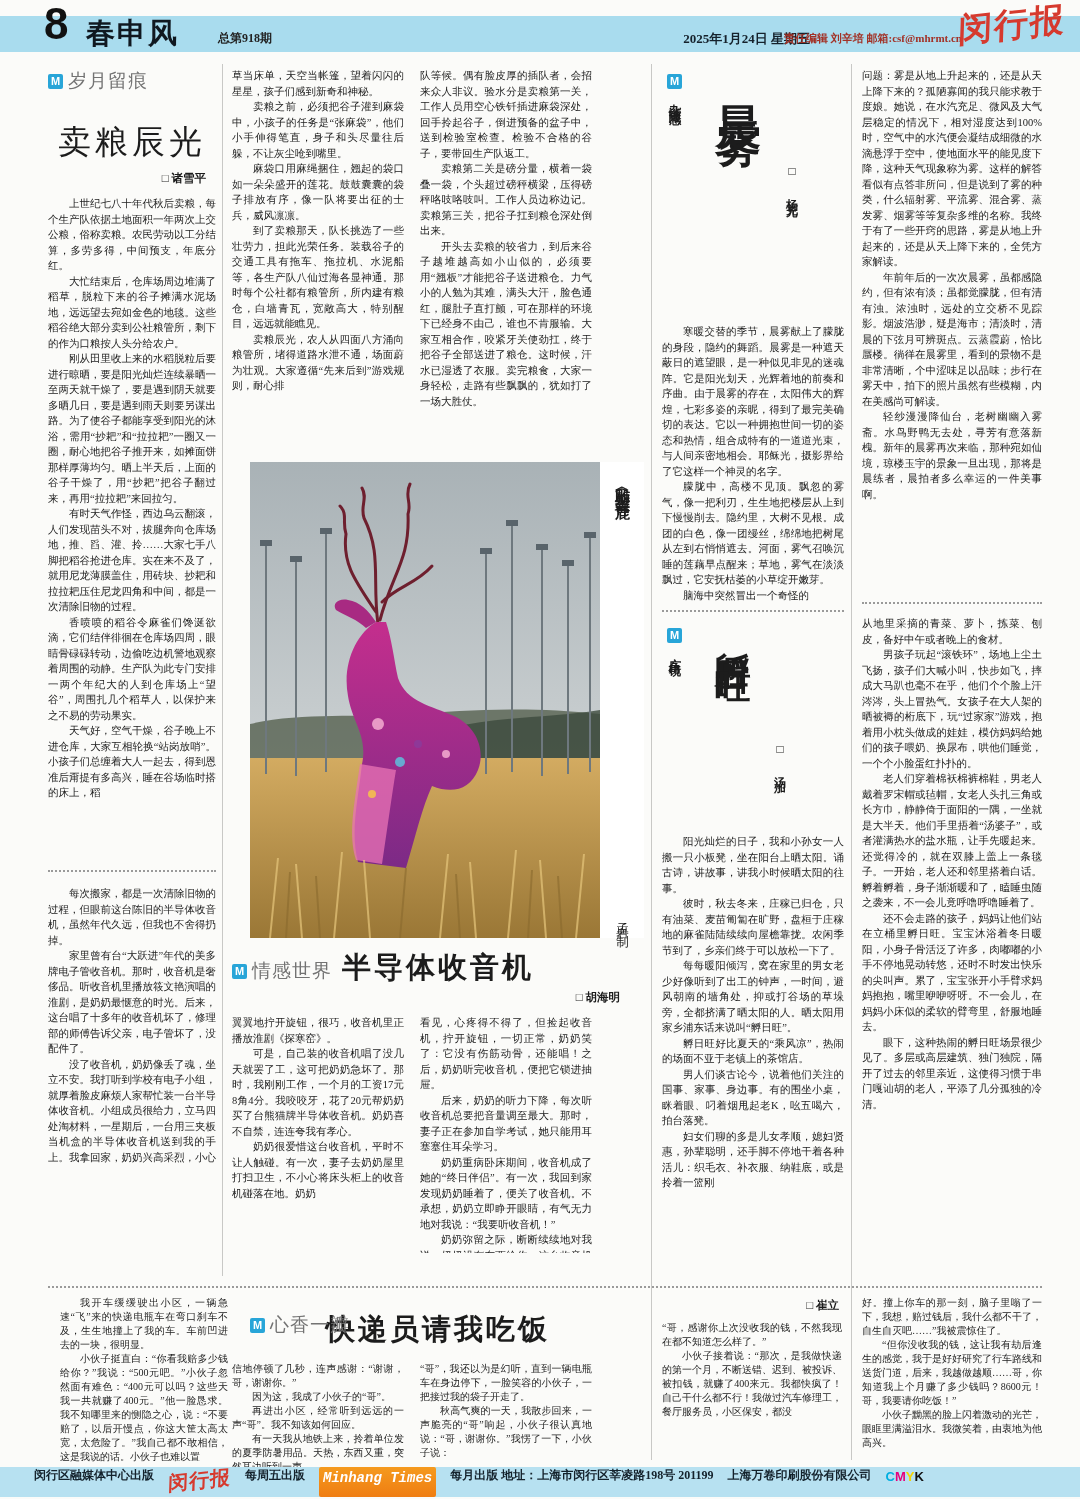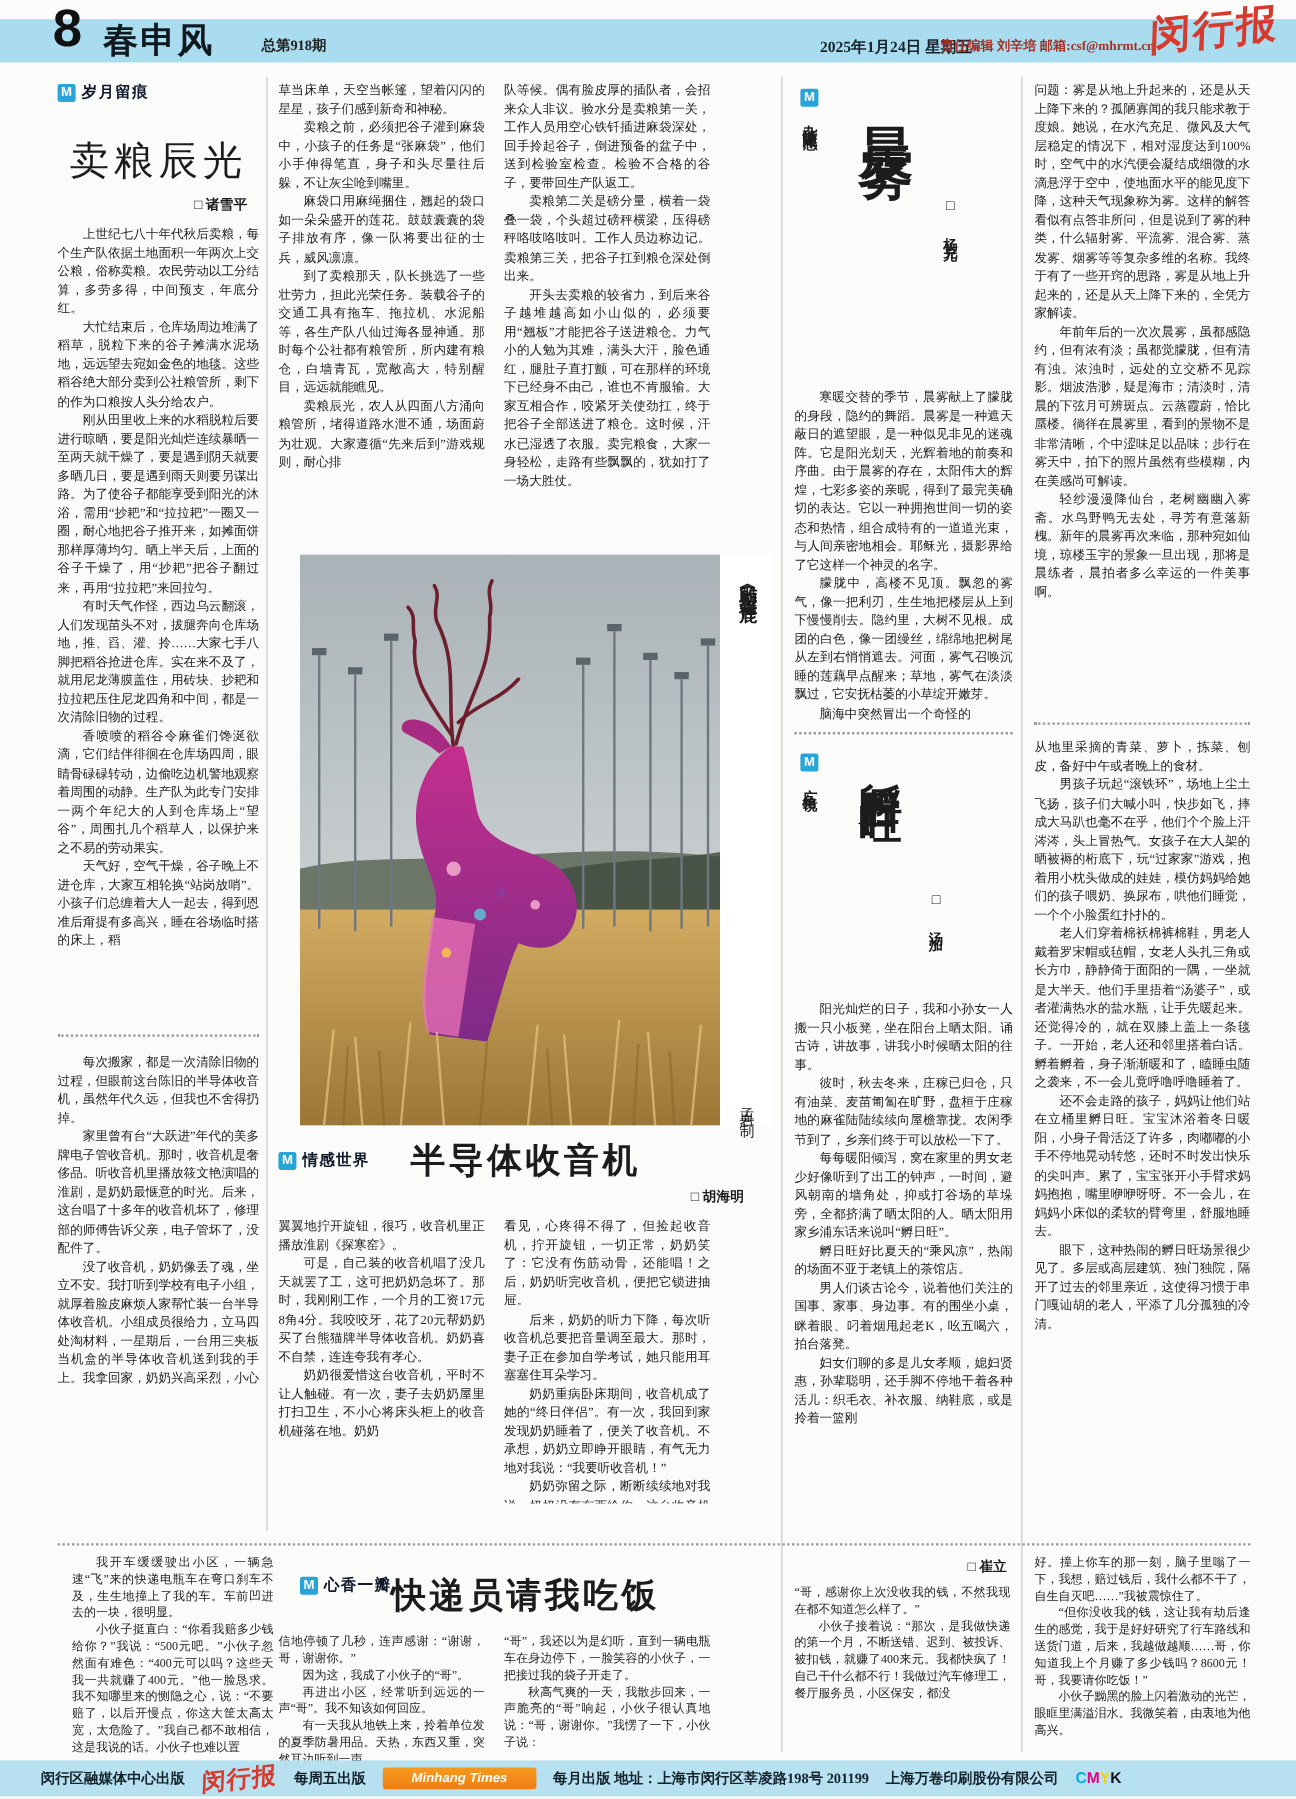--- a/index.html
+++ b/index.html
@@ -18,21 +18,21 @@
   .masthead-f{font-size:20px;font-weight:bold;color:#d63a2e;transform:rotate(-6deg) skewX(-8deg);letter-spacing:1px;}
   
   .bp{margin:0;font-size:10.5px;line-height:15.5px;text-align:justify;text-indent:2em;}
   .noind{text-indent:0;}
   .sm .bp{font-size:10px;line-height:14px;}
   .dotrule{border-top:2px dotted #9a9a9a;height:0;}
   .vrule{position:absolute;width:1px;background:#c8c8c6;}
   .labelrow{display:flex;align-items:center;gap:5px;margin-bottom:4px;}
   .micon{display:inline-block;width:15px;height:15px;background:#28a5d8;color:#fff;font-weight:bold;
          font-size:11px;line-height:15px;text-align:center;font-family:"Liberation Sans",sans-serif;border-radius:2px;}
-  .labeltxt{font-size:13px;font-weight:bold;letter-spacing:1px;color:#0f172a;}
+  .labeltxt{font-size:19px;font-weight:normal;letter-spacing:1px;color:#737373;}
   .h1{margin:26px 0 6px;font-size:33px;font-weight:normal;text-align:center;letter-spacing:4px;}
   .author{font-size:11.5px;font-weight:bold;text-align:right;margin:2px 10px 10px 0;}
   
   .vblock{display:flex;flex-direction:row;}
   .vlabel{display:flex;flex-direction:column;align-items:center;gap:5px;margin:6px 2px 0 4px;}
   .vtext{writing-mode:vertical-rl;font-size:12.5px;font-weight:bold;letter-spacing:3px;}
   .vbig{writing-mode:vertical-rl;font-weight:bold;margin:0 14px 0 22px;}
   .vauthor{writing-mode:vertical-rl;font-size:12px;font-weight:bold;letter-spacing:4px;}
   
   .col{position:absolute;}
@@ -48,24 +48,24 @@
   
   .rtitle{position:relative;margin-top:10px;}
   .rtitle .labelrow{position:absolute;left:0;top:10px;}
   .h2c{margin:0;font-size:29px;font-weight:bold;text-align:center;letter-spacing:3px;}
   
   .btitle{position:relative;height:52px;}
   .btitle .labelrow{position:absolute;left:18px;top:2px;}
   .btitle .h2c{margin-top:16px;}
   
   .fbar{position:absolute;left:0;top:1467px;width:100%;height:30px;background:#b7e1f1;
-        display:flex;align-items:center;gap:14px;padding:0 0 0 34px;box-sizing:border-box;}
+        display:flex;gap:14px;padding:0 0 0 34px;box-sizing:border-box;}
   .ftxt{font-size:12px;font-weight:bold;color:#14222c;white-space:nowrap;}
-  .times{background:linear-gradient(#f59a1e,#ef7d12);color:#fff;font-size:11px;font-weight:bold;
-         font-style:italic;padding:3px 24px;border-radius:2px;white-space:nowrap;font-family:Liberation Sans, sans-serif;}
+  .times{background:linear-gradient(#f59a1e,#ef7d12);color:#fff;font-size:14px;font-weight:bold;
+         font-style:italic;padding:3px 4px;border-radius:2px;white-space:nowrap;font-family:Liberation Mono, monospace;}
   .cmyk span{font-size:13px;font-weight:bold;font-family:"Liberation Sans",sans-serif;}
   .cc{color:#00aee0}.cm{color:#e5007d}.cy{color:#f5d300}.ck{color:#111}
 </style>
 </head>
 <body>
 
 <div class="page">
 
   <div class="hbar"></div>
   <span class="pagenum">8</span>

